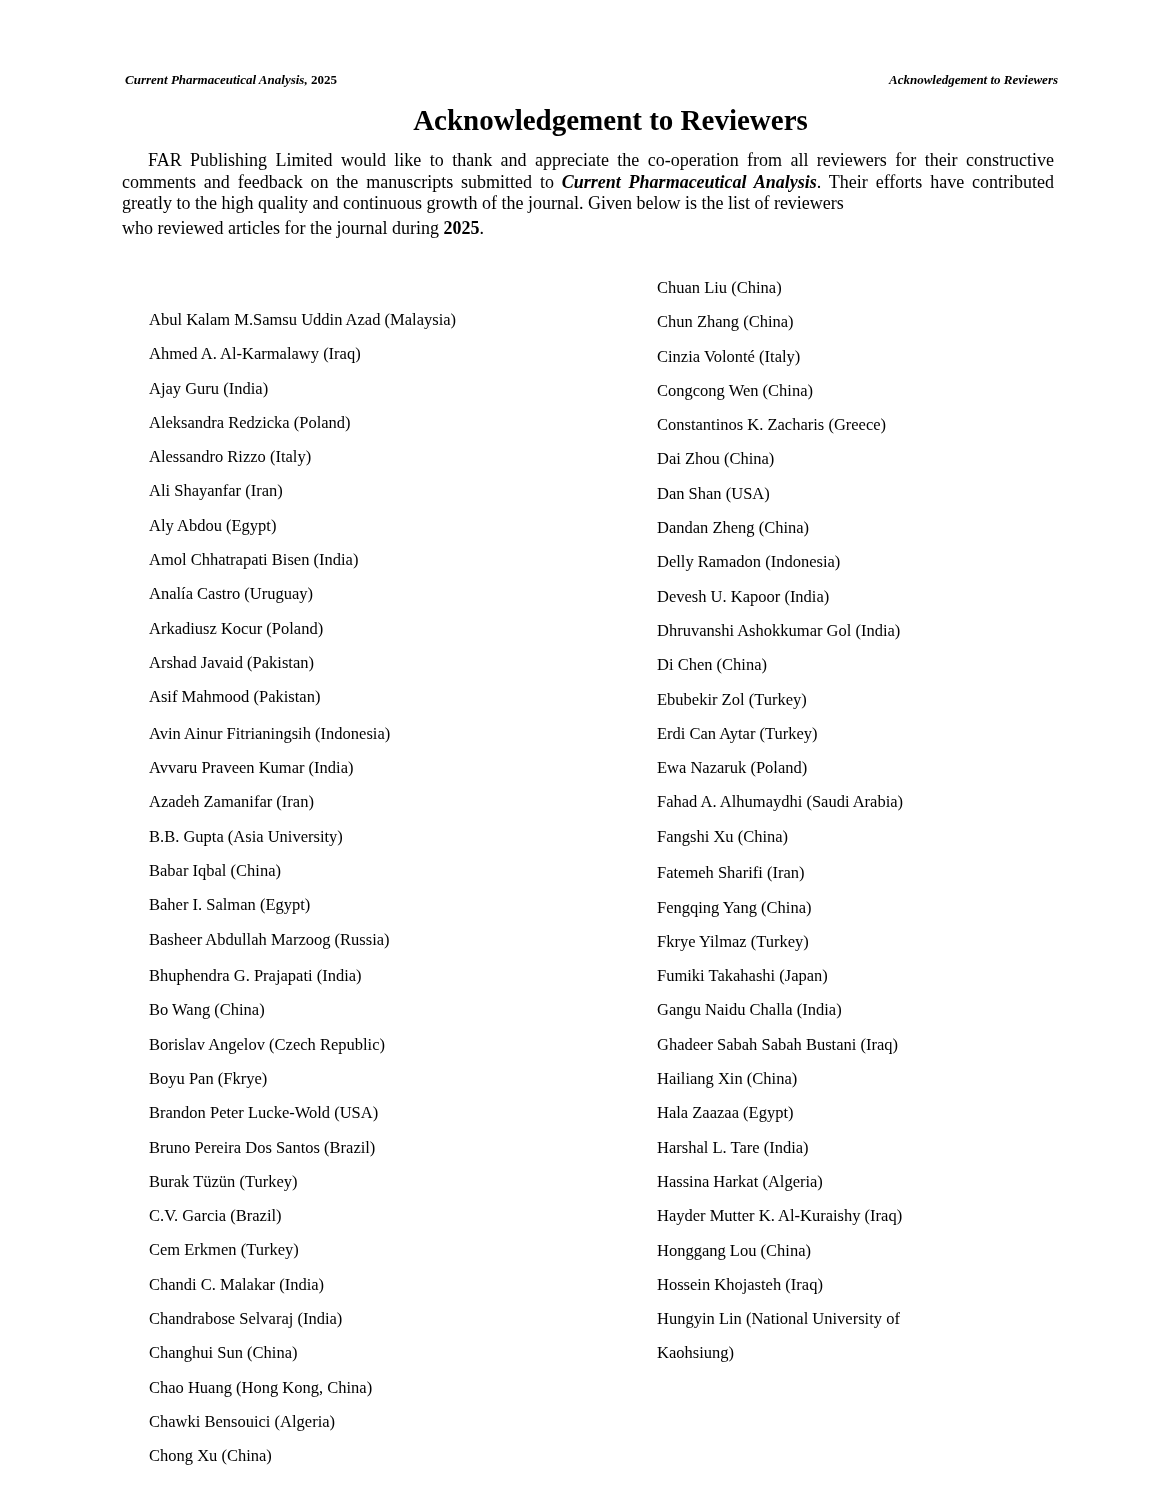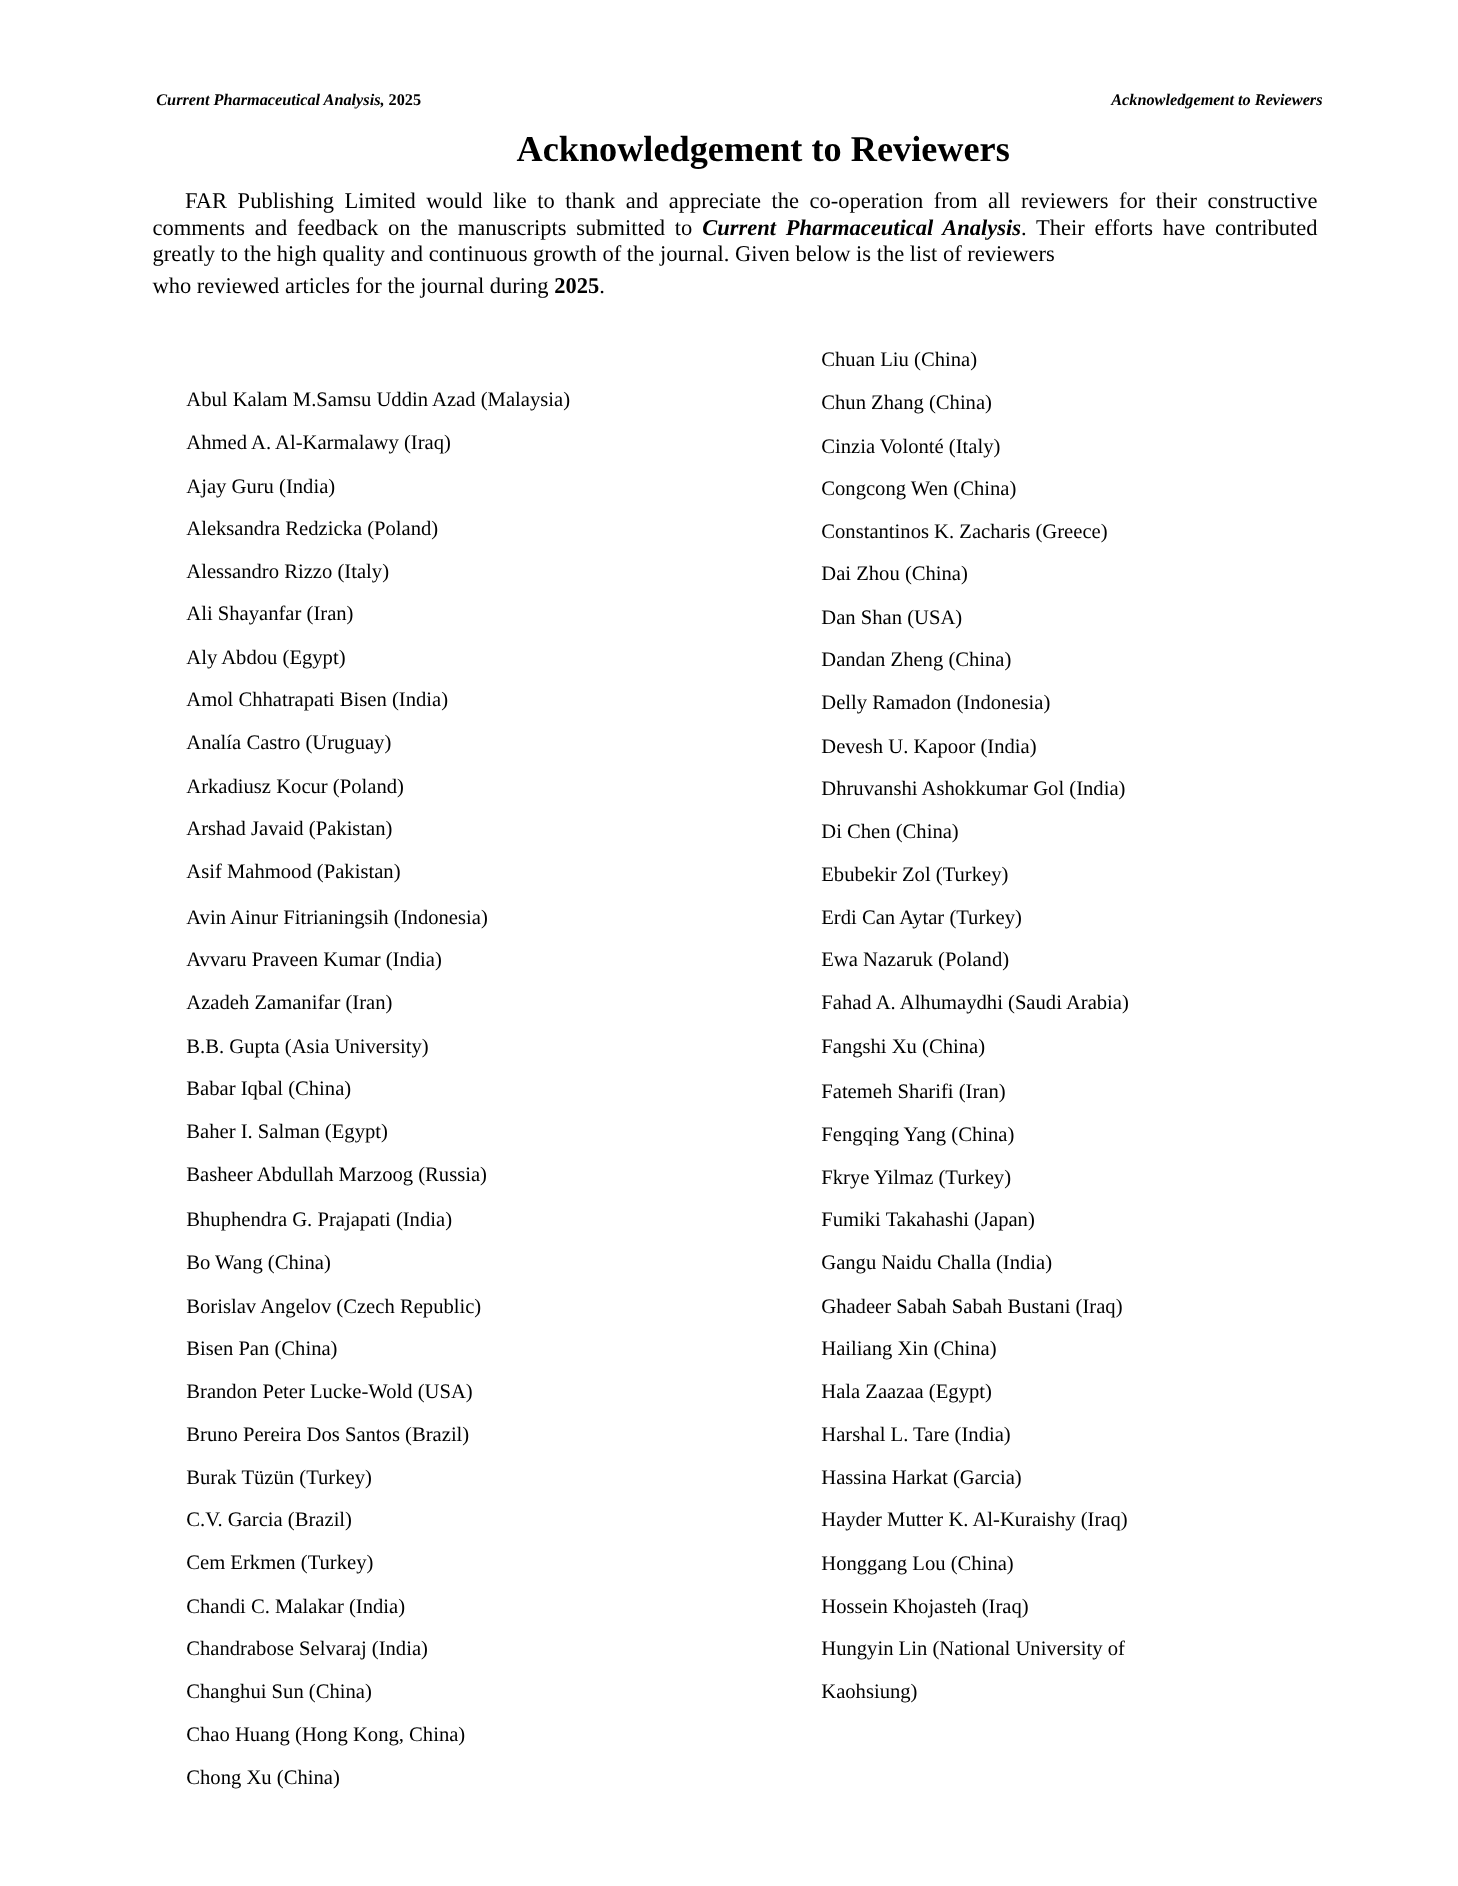--- a/index.html
+++ b/index.html
@@ -49,30 +49,31 @@
     <div class="item">Avin Ainur Fitrianingsih (Indonesia)</div>
     <div class="item">Avvaru Praveen Kumar (India)</div>
     <div class="item">Azadeh Zamanifar (Iran)</div>
     <div class="item">B.B. Gupta (Asia University)</div>
     <div class="item">Babar Iqbal (China)</div>
     <div class="item">Baher I. Salman (Egypt)</div>
     <div class="item tall">Basheer Abdullah Marzoog (Russia)</div>
     <div class="item">Bhuphendra G. Prajapati (India)</div>
     <div class="item">Bo Wang (China)</div>
     <div class="item">Borislav Angelov (Czech Republic)</div>
-    <div class="item">Bisen Pan (China)</div>
+    <div class="item">Boyu Pan (Fkrye)</div>
     <div class="item">Brandon Peter Lucke-Wold (USA)</div>
     <div class="item">Bruno Pereira Dos Santos (Brazil)</div>
     <div class="item">Burak Tüzün (Turkey)</div>
     <div class="item">C.V. Garcia (Brazil)</div>
     <div class="item">Cem Erkmen (Turkey)</div>
     <div class="item">Chandi C. Malakar (India)</div>
     <div class="item">Chandrabose Selvaraj (India)</div>
     <div class="item">Changhui Sun (China)</div>
     <div class="item">Chao Huang (Hong Kong, China)</div>
+    <div class="item">Chawki Bensouici (Algeria)</div>
     <div class="item">Chong Xu (China)</div>
   </div>
 <div class="col right" id="col-right">
     <div class="item">Chuan Liu (China)</div>
     <div class="item">Chun Zhang (China)</div>
     <div class="item">Cinzia Volonté (Italy)</div>
     <div class="item">Congcong Wen (China)</div>
     <div class="item">Constantinos K. Zacharis (Greece)</div>
     <div class="item">Dai Zhou (China)</div>
     <div class="item">Dan Shan (USA)</div>
@@ -88,19 +89,19 @@
     <div class="item tall">Fangshi Xu (China)</div>
     <div class="item">Fatemeh Sharifi (Iran)</div>
     <div class="item">Fengqing Yang (China)</div>
     <div class="item">Fkrye Yilmaz (Turkey)</div>
     <div class="item">Fumiki Takahashi (Japan)</div>
     <div class="item">Gangu Naidu Challa (India)</div>
     <div class="item">Ghadeer Sabah Sabah Bustani (Iraq)</div>
     <div class="item">Hailiang Xin (China)</div>
     <div class="item">Hala Zaazaa (Egypt)</div>
     <div class="item">Harshal L. Tare (India)</div>
-    <div class="item">Hassina Harkat (Garcia)</div>
+    <div class="item">Hassina Harkat (Algeria)</div>
     <div class="item">Hayder Mutter K. Al-Kuraishy (Iraq)</div>
     <div class="item">Honggang Lou (China)</div>
     <div class="item">Hossein Khojasteh (Iraq)</div>
     <div class="item">Hungyin Lin (National University of</div>
     <div class="item">Kaohsiung)</div>
   </div>
 
 </body></html>

